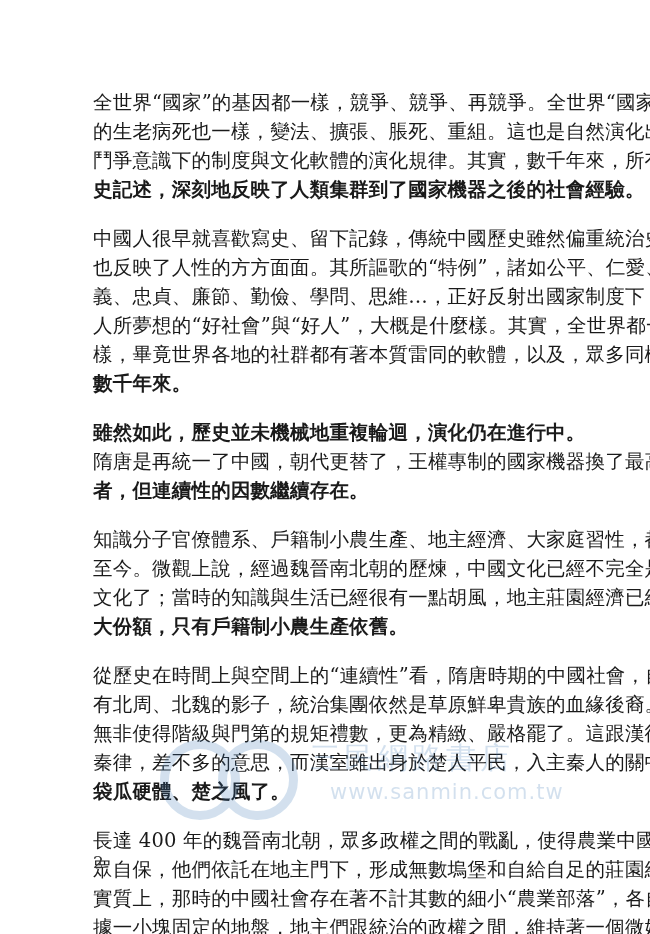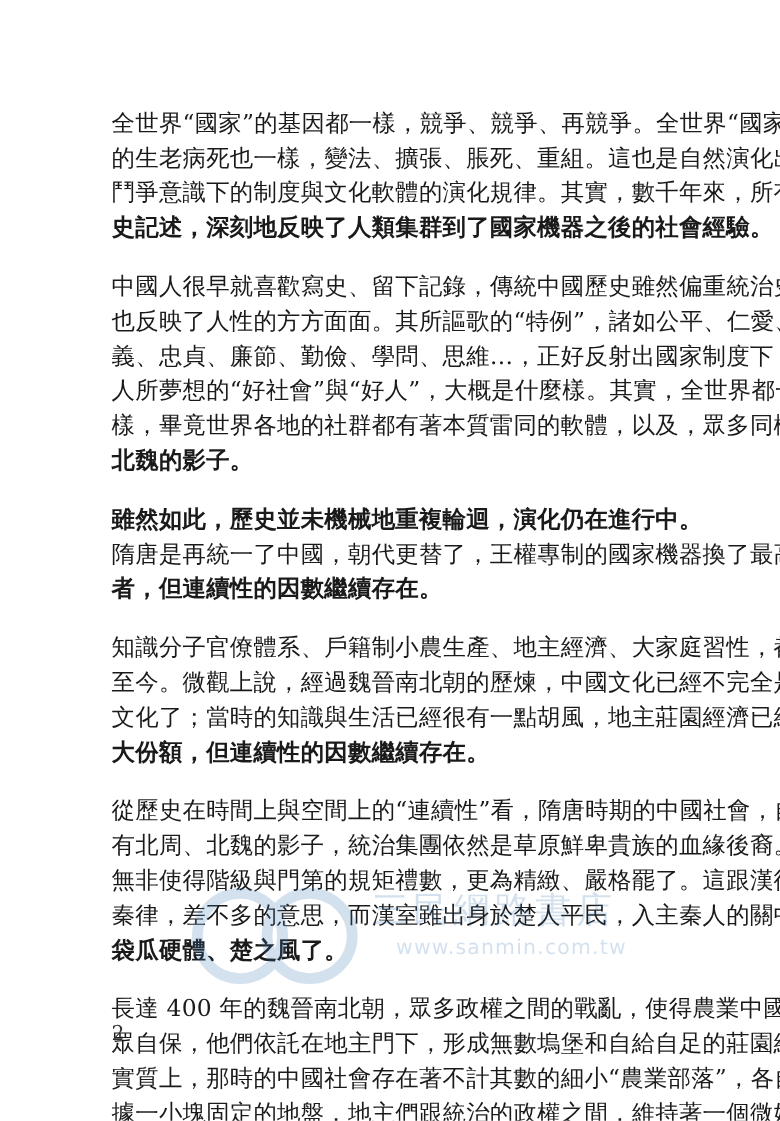--- a/index.html
+++ b/index.html
@@ -71,21 +71,21 @@
       font-family: Liberation Mono, monospace;
       font-size: 30px;
       color: #3a78b5;
       letter-spacing: 4px;
     }
     .wm-url {
       position: absolute;
       left: 170px;
       top: 42px;
       font-family: "DejaVu Sans", "Liberation Sans", sans-serif;
-      font-size: 17px;
+      font-size: 21px;
       color: #3a78b5;
       letter-spacing: 1px;
     }
     .page-number {
       position: absolute;
       left: 93px;
       top: 852px;
       font-family: "DejaVu Serif", "Liberation Serif", serif;
       font-size: 17px;
       color: #333333;
@@ -104,37 +104,37 @@
       <span class="line">鬥爭意識下的制度與文化軟體的演化規律。其實，數千年來，所有的歷</span>
       <span class="line last">史記述，深刻地反映了人類集群到了國家機器之後的社會經驗。</span>
     </p>
 
     <p class="para">
       <span class="line">中國人很早就喜歡寫史、留下記錄，傳統中國歷史雖然偏重統治史，但</span>
       <span class="line">也反映了人性的方方面面。其所謳歌的“特例”，諸如公平、仁愛、信</span>
       <span class="line">義、忠貞、廉節、勤儉、學問、思維…，正好反射出國家制度下，中國</span>
       <span class="line">人所夢想的“好社會”與“好人”，大概是什麼樣。其實，全世界都一</span>
       <span class="line">樣，畢竟世界各地的社群都有著本質雷同的軟體，以及，眾多同樣的腦</span>
-      <span class="line last">北魏的影子。</span>
+      <span class="line last">數千年來。</span>
     </p>
 
     <p class="para tight">
       <span class="line last">雖然如此，歷史並未機械地重複輪迴，演化仍在進行中。</span>
     </p>
 
     <p class="para">
       <span class="line">隋唐是再統一了中國，朝代更替了，王權專制的國家機器換了最高統治</span>
       <span class="line last">者，但連續性的因數繼續存在。</span>
     </p>
 
     <p class="para">
       <span class="line">知識分子官僚體系、戶籍制小農生產、地主經濟、大家庭習性，都沿襲</span>
       <span class="line">至今。微觀上說，經過魏晉南北朝的歷煉，中國文化已經不完全是漢儒</span>
       <span class="line">文化了；當時的知識與生活已經很有一點胡風，地主莊園經濟已經占很</span>
-      <span class="line last">大份額，但連續性的因數繼續存在。</span>
+      <span class="line last">大份額，只有戶籍制小農生產依舊。</span>
     </p>
 
     <p class="para">
       <span class="line">從歷史在時間上與空間上的“連續性”看，隋唐時期的中國社會，自然</span>
       <span class="line">有北周、北魏的影子，統治集團依然是草原鮮卑貴族的血緣後裔。漢化，</span>
       <span class="line">無非使得階級與門第的規矩禮數，更為精緻、嚴格罷了。這跟漢律沿襲</span>
       <span class="line">秦律，差不多的意思，而漢室雖出身於楚人平民，入主秦人的關中，漢</span>
       <span class="line last">袋瓜硬體、楚之風了。</span>
     </p>
 

